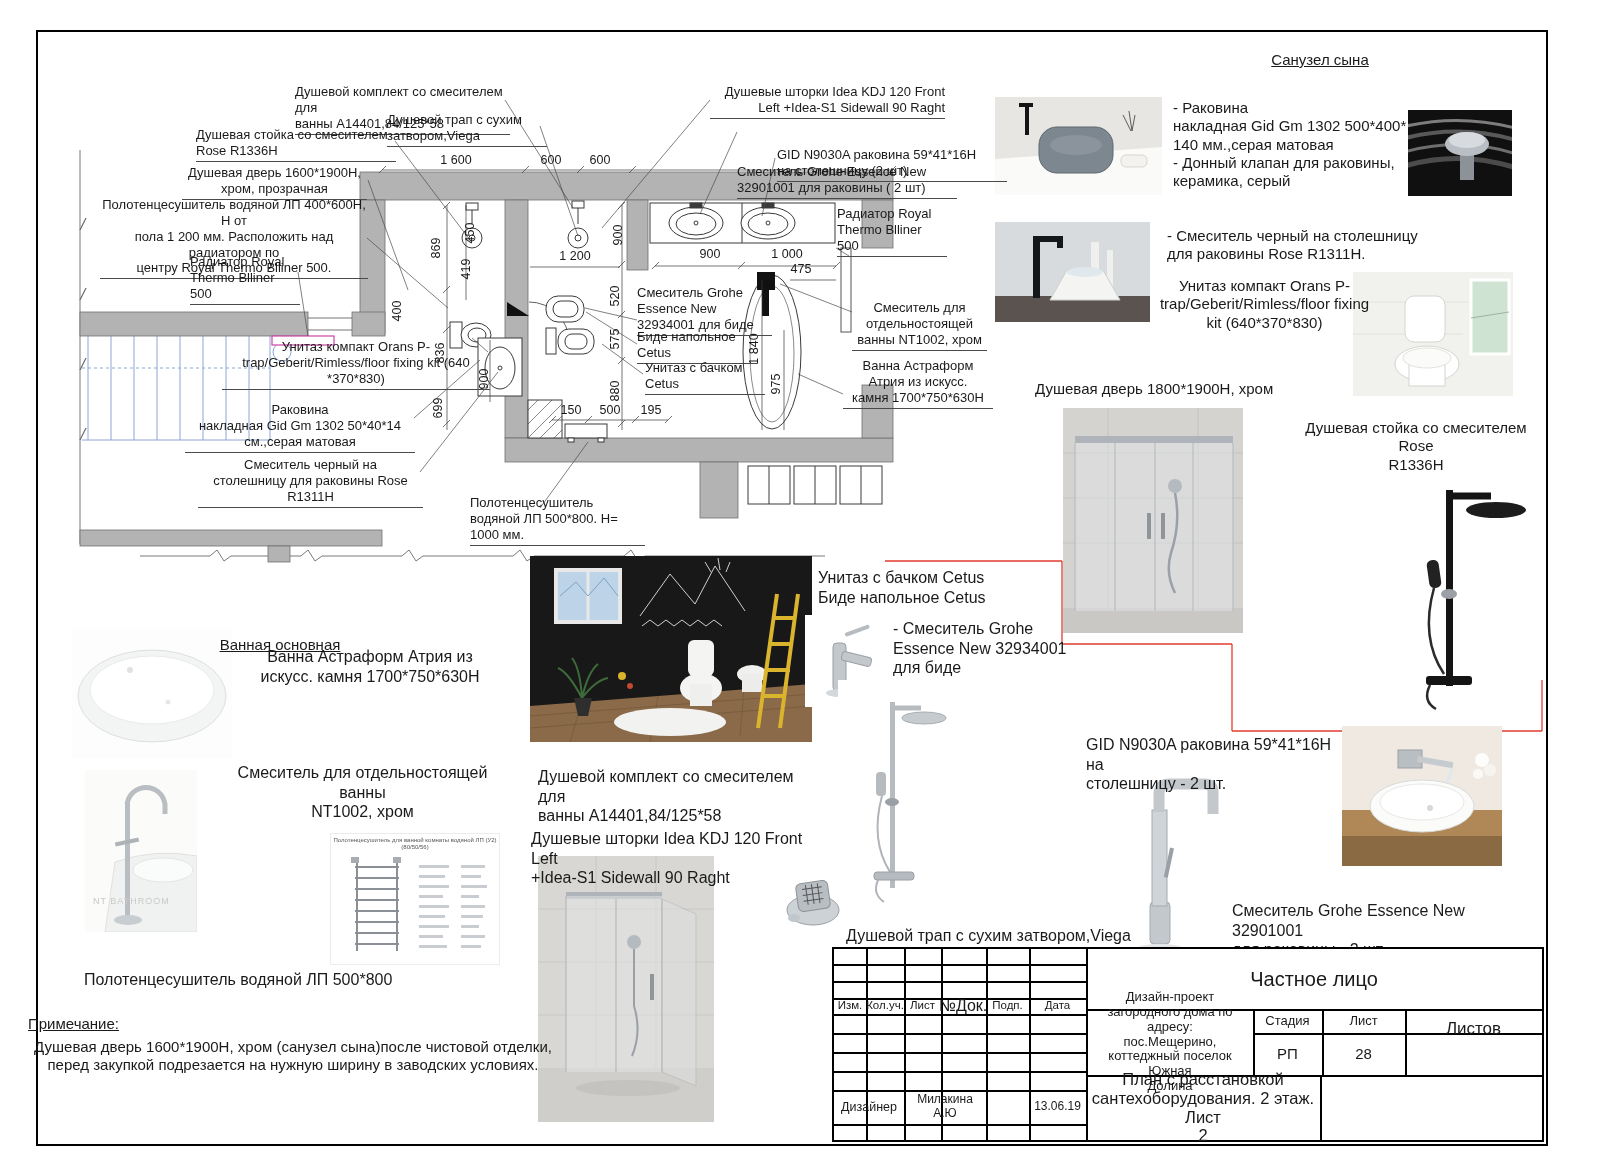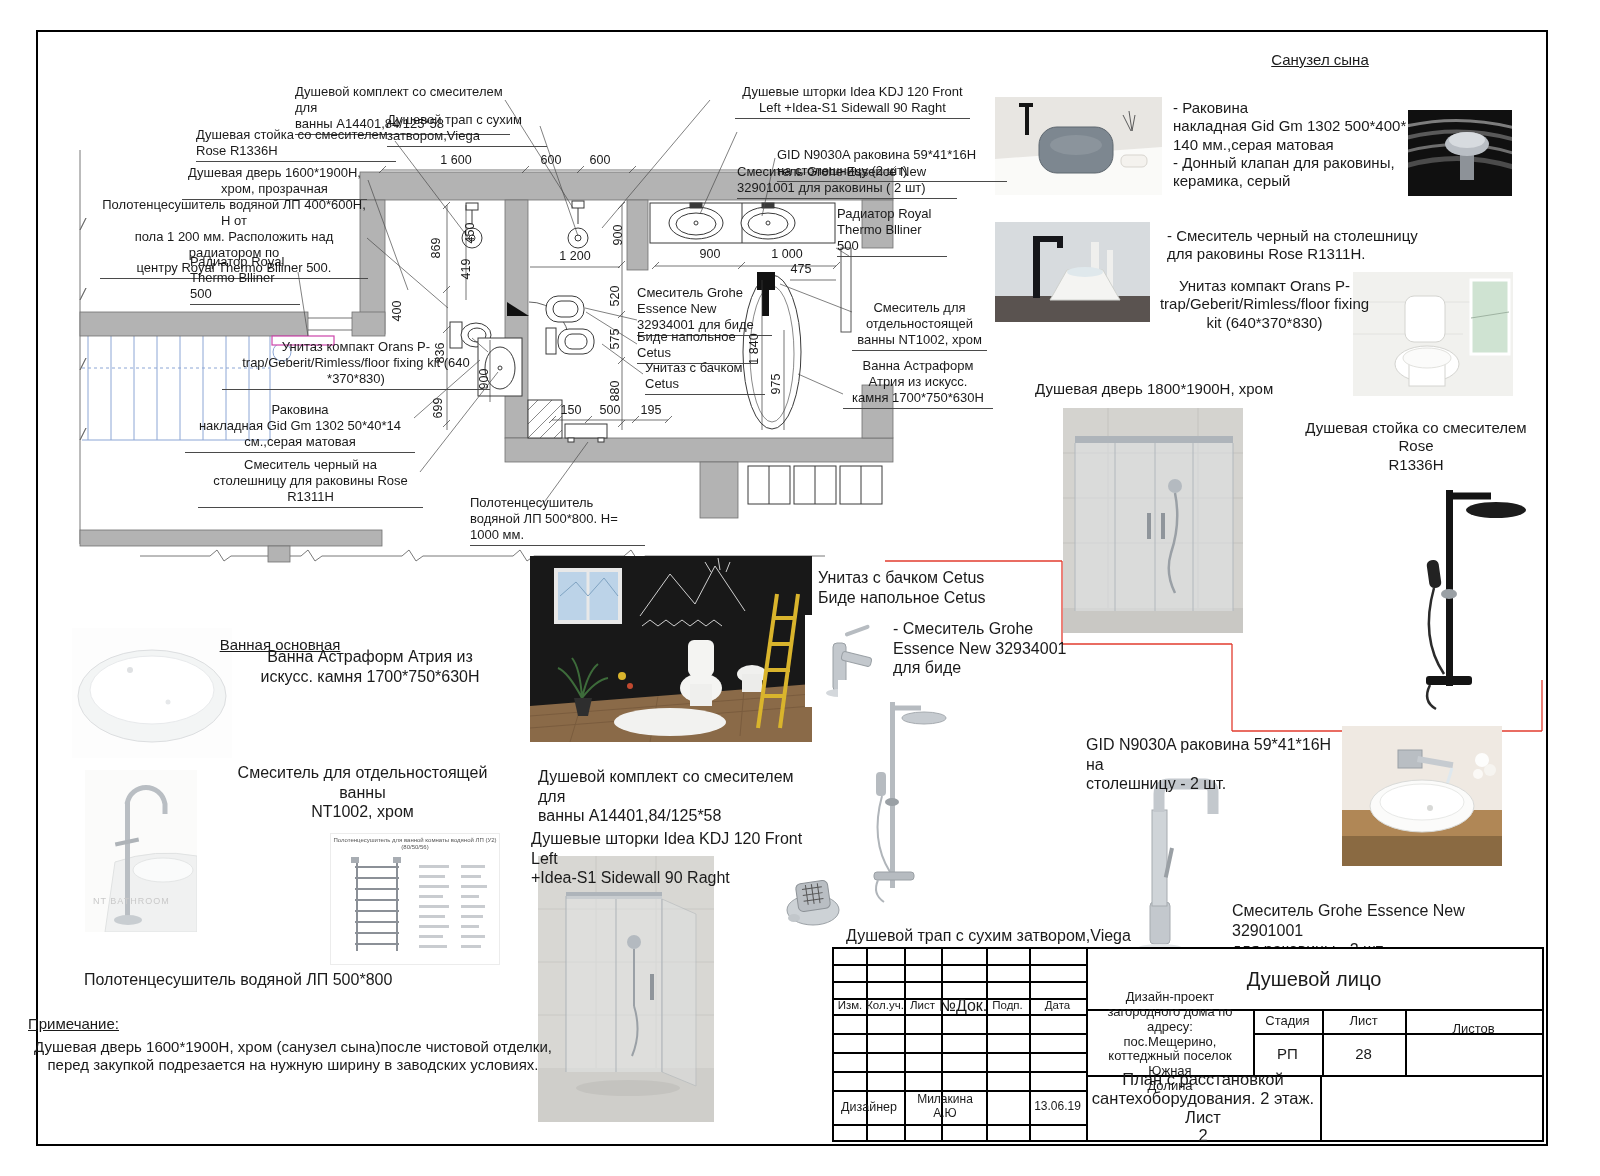--- a/index.html
+++ b/index.html
@@ -526,21 +526,21 @@
 500</div>
       <div class="lbl lbl-b" style="left: 222px; top: 339px; width: 268px; font-size: 13px; text-align: center;">Унитаз компакт Orans P-
 trap/Geberit/Rimless/floor fixing kit (640
 *370*830)</div>
       <div class="lbl lbl-b" style="left: 185px; top: 402px; width: 230px; font-size: 13px; text-align: center;">Раковина
 накладная Gid Gm 1302 50*40*14
 см.,серая матовая</div>
       <div class="lbl lbl-b" style="left: 198px; top: 457px; width: 225px; font-size: 13px; text-align: center;">Смеситель черный на
 столешницу для раковины Rose
 R1311H</div>
-      <div class="lbl lbl-b" style="left: 710px; top: 84px; width: 235px; font-size: 13px; text-align: center; margin-left: 25px;">Душевые шторки Idea KDJ 120 Front
+      <div class="lbl lbl-b" style="left: 710px; top: 84px; width: 235px; font-size: 13px; text-align: right;">Душевые шторки Idea KDJ 120 Front
 Left +Idea-S1 Sidewall 90 Raght</div>
       <div class="lbl lbl-b" style="left: 737px; top: 121px; width: 220px; font-size: 13px; text-align: left; margin-top: 43px;">Смеситель Grohe Essence New
 32901001 для раковины ( 2  шт)</div>
       <div class="lbl lbl-b" style="left: 777px; top: 147px; width: 230px; font-size: 13px; text-align: left;">GID N9030A раковина 59*41*16H
 на столешницу (2 шт)</div>
       <div class="lbl lbl-b" style="left: 837px; top: 206px; width: 110px; font-size: 13px; text-align: left;">Радиатор Royal
 Thermo Blliner
 500</div>
       <div class="lbl lbl-b" style="left: 637px; top: 285px; width: 135px; font-size: 13px; text-align: left;">Смеситель Grohe
 Essence New
@@ -628,27 +628,27 @@
     <div class="tbl-cell" style="left:32px;top:49px;width:38px;height:16px;font-size:11.5px;">Кол.уч.</div>
     <div class="tbl-cell" style="left:70px;top:49px;width:37px;height:16px;font-size:11.5px;">Лист</div>
     <div class="tbl-cell" style="left:107px;top:49px;width:44px;height:16px;font-size:16px;">№Док.</div>
     <div class="tbl-cell" style="left:152px;top:49px;width:43px;height:16px;font-size:11.5px;">Подп.</div>
     <div class="tbl-cell" style="left:195px;top:49px;width:57px;height:16px;font-size:11.5px;">Дата</div>
 
     <div class="tbl-cell" style="left:0;top:141px;width:70px;height:34px;font-size:12.5px;">Дизайнер</div>
     <div class="tbl-cell" style="left:70px;top:141px;width:82px;height:34px;font-size:12px;">Милакина А.Ю</div>
     <div class="tbl-cell" style="left:195px;top:141px;width:57px;height:34px;font-size:12px;">13.06.19</div>
 
-    <div class="tbl-cell" style="left:252px;top:0;width:456px;height:60px;font-size:20px;">Душевой лицо</div>
+    <div class="tbl-cell" style="left:252px;top:0;width:456px;height:60px;font-size:20px;">Частное лицо</div>
     <div class="tbl-cell" style="left:256px;top:60px;width:160px;height:66px;font-size:13px;">Дизайн-проект загородного дома по адресу:
 пос.Мещерино, коттеджный поселок Южная
 Долина</div>
     <div class="tbl-cell" style="left:419px;top:60px;width:69px;height:24px;font-size:13px;">Стадия</div>
     <div class="tbl-cell" style="left:488px;top:60px;width:83px;height:24px;font-size:13px;">Лист</div>
-    <div class="tbl-cell" style="left:571px;top:60px;width:137px;height:40px;font-size:13px;">Листов</div>
+    <div class="tbl-cell" style="left:571px;top:60px;width:137px;height:40px;font-size:17px;">Листов</div>
     <div class="tbl-cell" style="left:419px;top:84px;width:69px;height:42px;font-size:15px;">РП</div>
     <div class="tbl-cell" style="left:488px;top:84px;width:83px;height:42px;font-size:15px;">28</div>
     <div class="tbl-cell" style="left:571px;top:84px;width:137px;height:42px;font-size:15px;"></div>
     <div class="tbl-cell" style="left:252px;top:126px;width:234px;height:65px;font-size:16.5px;">План с расстановкой
 сантехоборудования. 2 этаж.  Лист
 2</div>
   </div>
 </div>
 
 </body></html>

